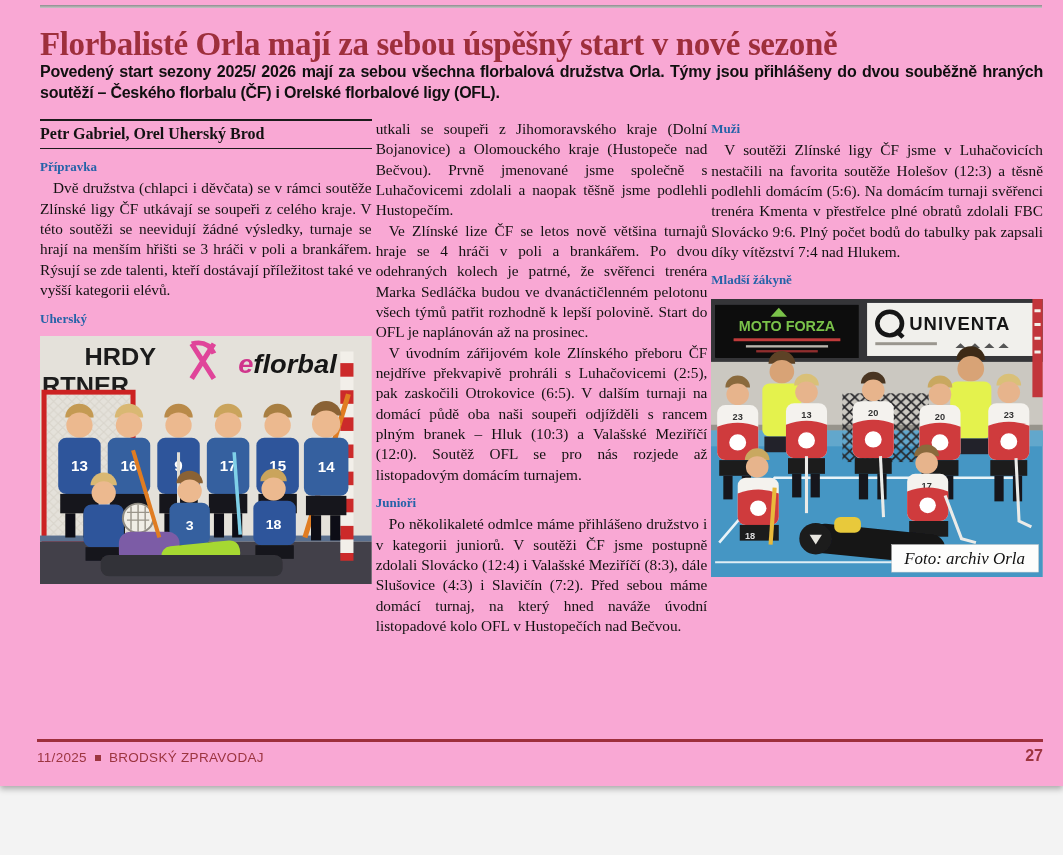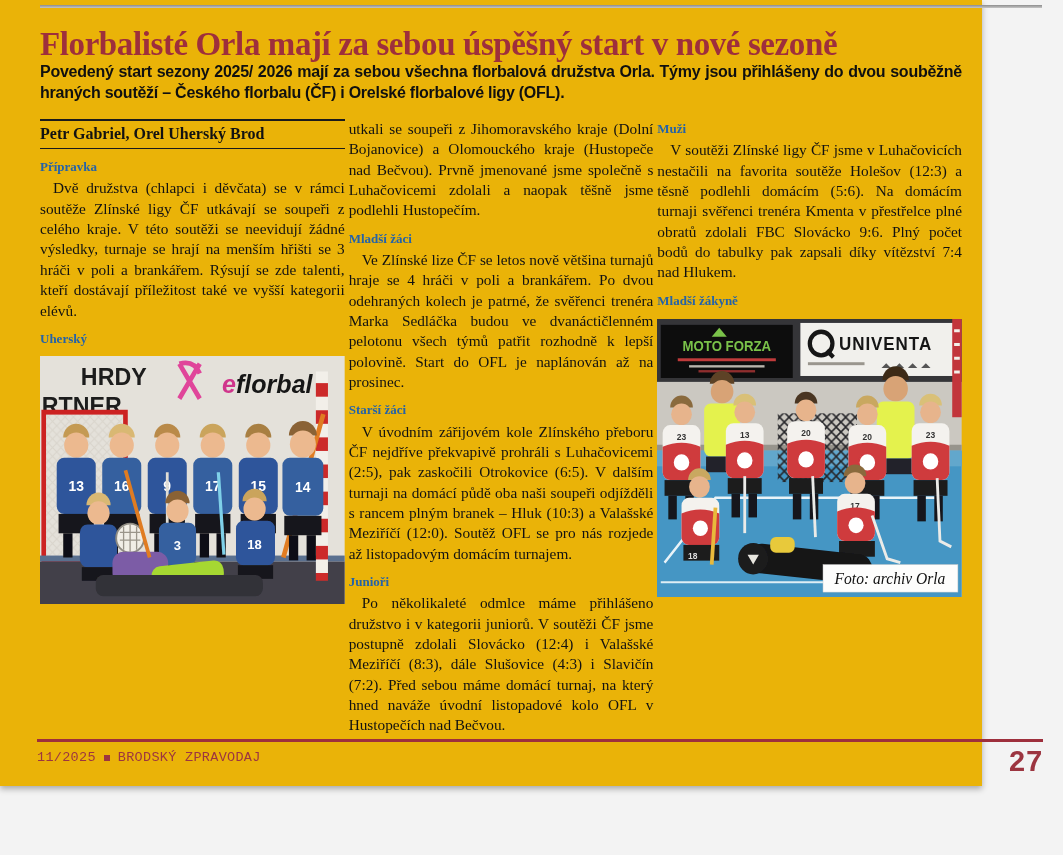--- a/index.html
+++ b/index.html
@@ -1,18 +1,18 @@
 <!DOCTYPE html>
 <html lang="cs"><head>
 <meta charset="utf-8">
 <style>
   * { margin:0; padding:0; box-sizing:border-box; }
   html,body { width:1063px; height:855px; background:#f3f3f3; overflow:hidden;
               font-family:"Liberation Serif", serif; }
-  .page { position:relative; width:982px; height:786px; background:#eab308;
+  .page { position:relative; width:1063px; height:786px; background:#f9a8d4;
           padding:0 20px 0 40px; box-shadow:0 3px 6px rgba(0,0,0,.30); }
   .top-rule { position:absolute; top:5px; left:40px; width:1002px; height:3px;
               background:linear-gradient(#8d8d8d,#c6c6c6); }
   .headline { padding-top:26px; font-size:33px; font-weight:bold; color:#9e2f3c;
               letter-spacing:-0.4px; line-height:1.1; }
   .lead { font-family:"Liberation Sans", sans-serif; font-weight:bold;
           font-size:16px; line-height:1.3; letter-spacing:-0.25px; text-align:justify; color:#101010; }
   .columns { display:flex; gap:4px; margin-top:15px; }
   .col { flex:1; min-width:0; font-size:15.3px; line-height:1.33; text-align:justify; color:#121212; }
   .byline { font-weight:bold; font-size:16px; text-align:left; border-top:2px solid #1b1b1b;
@@ -21,24 +21,24 @@
                  margin:9px 0 3px; }
   .col > .sec-heading:first-child { margin-top:1px; }
   .para { text-indent:13px; }
   .para.noindent { text-indent:0; }
   .photo { display:block; width:100%; margin:9px 0 7px; }
   .photo-boys  { height:248px; }
   .photo-girls { height:278px; margin-top:10px; }
   .footer { position:absolute; top:739px; left:37px; width:1006px;
             border-top:3px solid #9e2f3c; padding-top:8px;
             display:flex; justify-content:space-between; align-items:flex-start; }
-  .footer-left { font-family:Liberation Mono, monospace; font-size:13.5px; color:#9c3540;
+  .footer-left { font-family:Liberation Sans, sans-serif; font-size:13.5px; color:#9c3540;
                  display:flex; align-items:center; gap:8px; letter-spacing:0.3px; }
   .footer-bullet { width:6px; height:6px; background:#9c3540; display:inline-block; }
-  .page-number { font-family:Liberation Mono, monospace; font-size:29px; font-weight:bold;
+  .page-number { font-family:Liberation Sans, sans-serif; font-size:16px; font-weight:bold;
                  color:#9c3540; margin-top:-3px; }
   svg text { font-family:"Liberation Sans", sans-serif; }
   .caption-text { font-family:"Liberation Serif", serif; font-style:italic; }
 </style>
 </head>
 <body>
 
 <div class="page">
   <div class="top-rule"></div>
 
@@ -176,24 +176,22 @@
           </g>
           <path d="M92 118 L118 208" stroke="#e07c20" stroke-width="4"></path>
         </g>
       </svg>
 
     </div>
 
     <div class="col">
       <p class="para noindent">utkali se soupeři z Jihomoravského kraje (Dolní Bojanovice) a Olomouckého kraje (Hustopeče nad Bečvou). Prvně jmenované jsme společně s Luhačovicemi zdolali a naopak těšně jsme podlehli Hustopečím.</p>
 
-      <div class="sec-heading">Mladší žáci</div>
       <p class="para">Ve Zlínské lize ČF se letos nově většina turnajů hraje se 4 hráči v poli a brankářem. Po dvou odehraných kolech je patrné, že svěřenci trenéra Marka Sedláčka budou ve dvanáctičlenném pelotonu všech týmů patřit rozhodně k lepší polovině. Start do OFL je naplánován až na prosinec.</p>
 
-      <div class="sec-heading">Starší žáci</div>
       <p class="para">V úvodním zářijovém kole Zlínského přeboru ČF nejdříve překvapivě prohráli s Luhačovicemi (2:5), pak zaskočili Otrokovice (6:5). V dalším turnaji na domácí půdě oba naši soupeři odjížděli s rancem plným branek – Hluk (10:3) a Valašské Meziříčí (12:0). Soutěž OFL se pro nás rozjede až listopadovým domácím turnajem.</p>
 
       <div class="sec-heading">Junioři</div>
       <p class="para">Po několikaleté odmlce máme přihlášeno družstvo i v kategorii juniorů. V soutěži ČF jsme postupně zdolali Slovácko (12:4) i Valašské Meziříčí (8:3), dále Slušovice (4:3) i Slavičín (7:2). Před sebou máme domácí turnaj, na který hned naváže úvodní listopadové kolo OFL v Hustopečích nad Bečvou.</p>
     </div>
 
     <div class="col">
       <div class="sec-heading">Muži</div>
       <p class="para">V soutěži Zlínské ligy ČF jsme v Luhačovicích nestačili na favorita soutěže Holešov (12:3) a těsně podlehli domácím (5:6). Na domácím turnaji svěřenci trenéra Kmenta v přestřelce plné obratů zdolali FBC Slovácko 9:6. Plný počet bodů do tabulky pak zapsali díky vítězství 7:4 nad Hlukem.</p>
 

